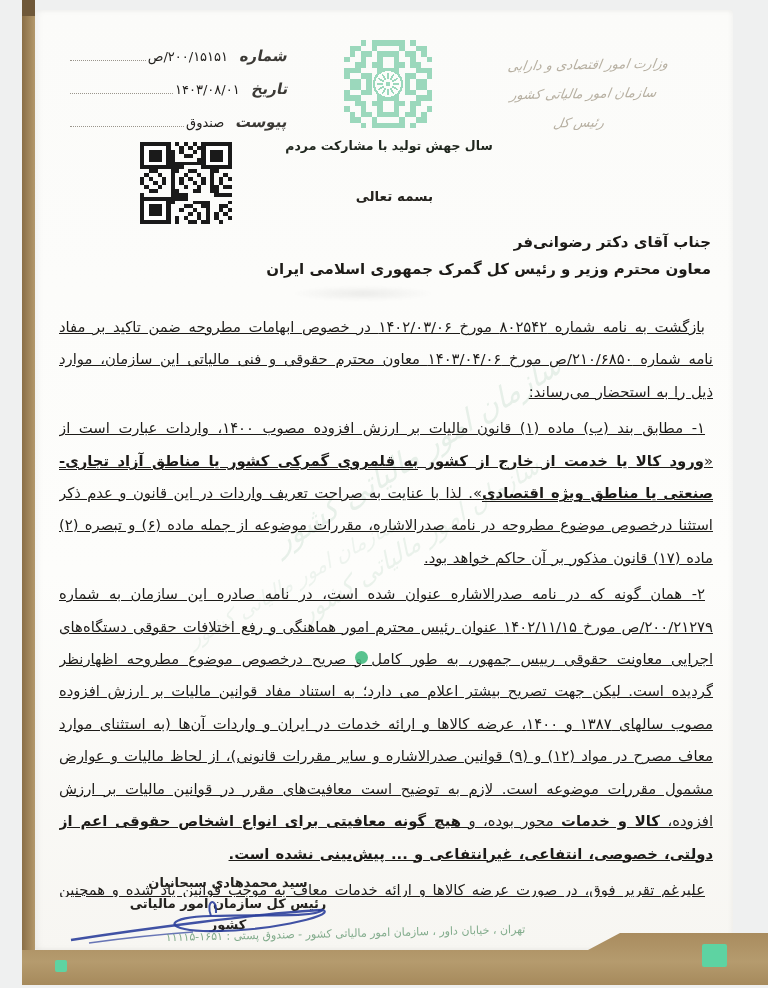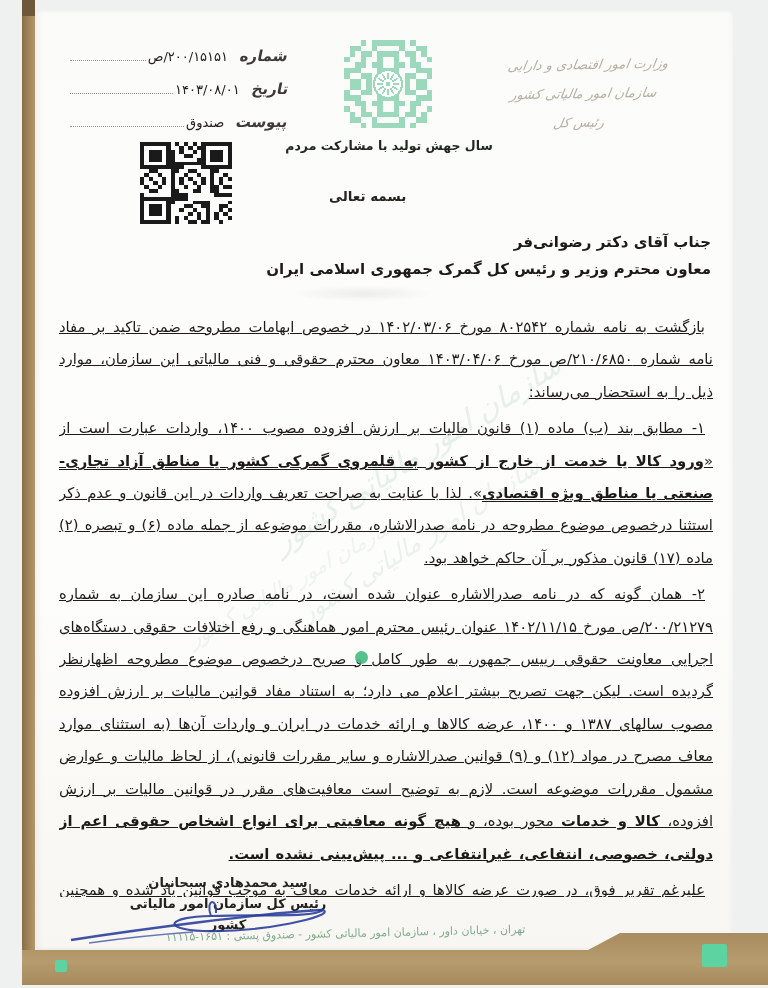--- a/index.html
+++ b/index.html
@@ -42,21 +42,21 @@
     color:#b7b0a2;font-size:13px;line-height:29px;transform:skewX(-10deg) rotate(-1deg);
     font-family:"DejaVu Serif","DejaVu Sans",serif;font-style:italic;}
 
   .slogan{position:absolute;left:249px;top:128px;width:210px;text-align:center;direction:rtl;
     font-size:12.5px;font-weight:700;color:#20271f;}
 
   
   .qr{position:absolute;left:105px;top:132px;width:92px;height:82px;}
   .qr svg{width:92px;height:82px;display:block;}
 
-  .basmala{position:absolute;left:294px;top:178px;width:120px;text-align:left;direction:rtl;
+  .basmala{position:absolute;left:278px;top:178px;width:120px;text-align:right;direction:rtl;
     font-size:13.5px;font-weight:700;color:#26241f;}
 
   .recipient{position:absolute;right:22px;top:219px;direction:rtl;
     color:#1d1b17;font-weight:700;font-size:15px;line-height:27px;}
 
   .smudge{position:absolute;left:258px;top:276px;width:140px;height:15px;border-radius:50%;
     background:radial-gradient(closest-side,rgba(90,90,90,.10),rgba(120,120,120,0));filter:blur(1px);}
 
   
   .letter-body{position:absolute;left:24px;right:20px;top:301px;height:586px;overflow:hidden;

